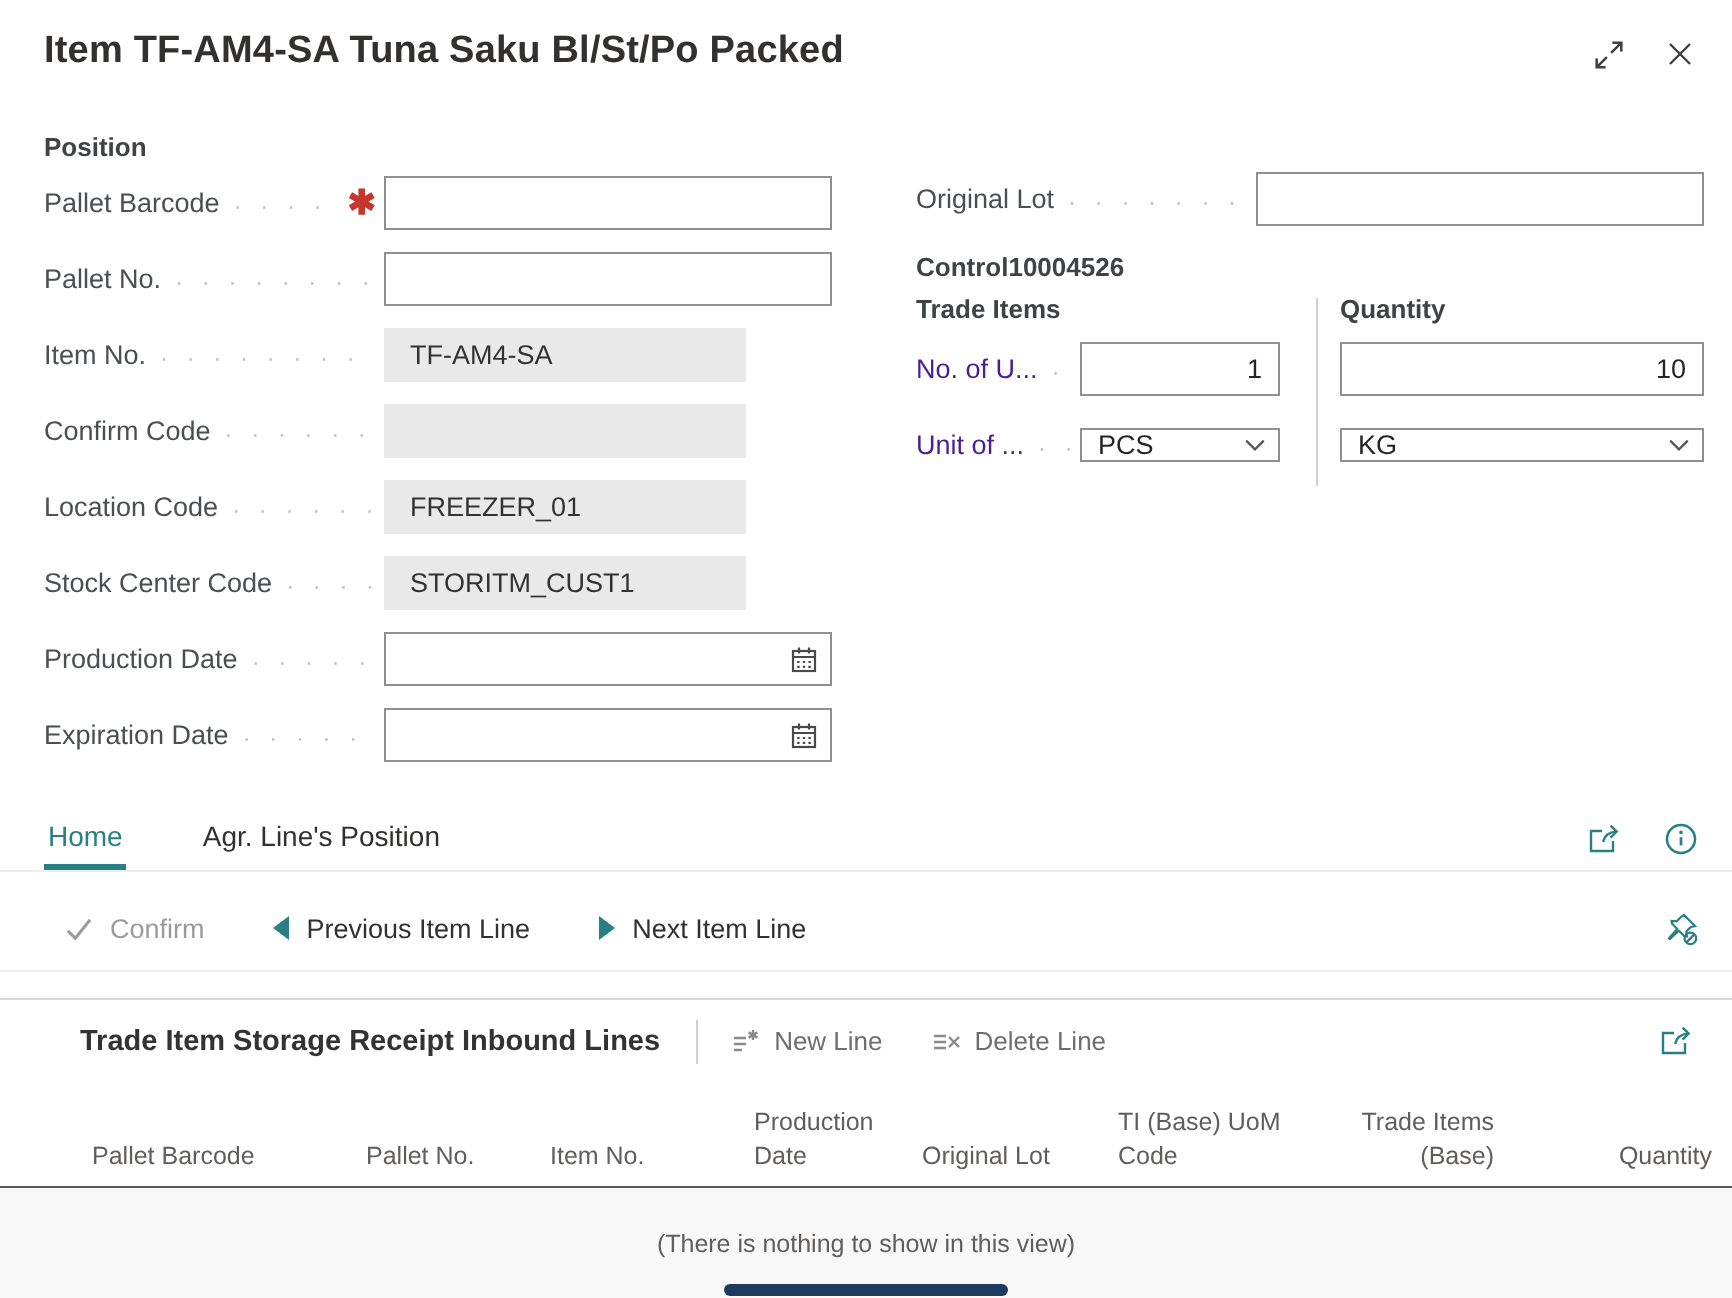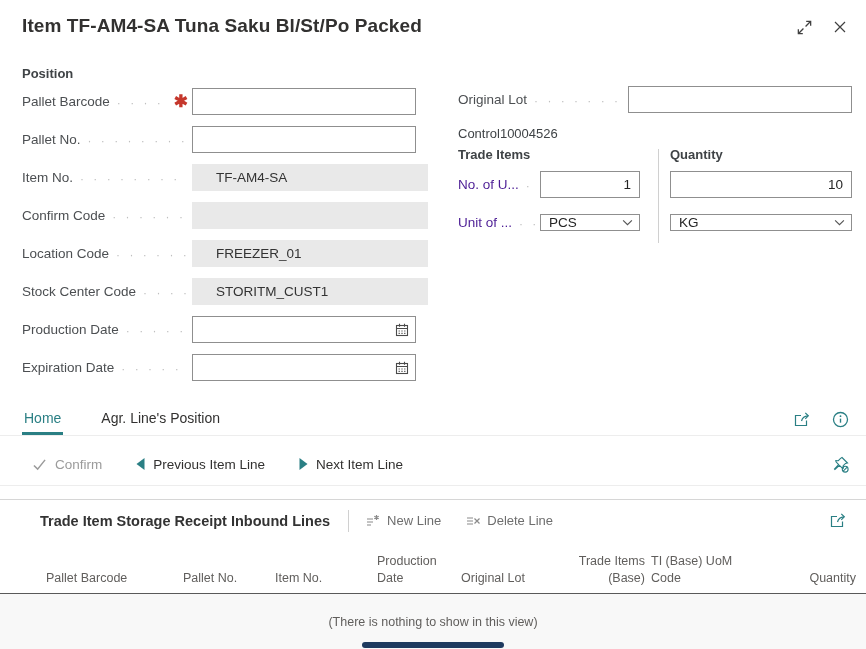--- a/index.html
+++ b/index.html
@@ -15,28 +15,28 @@
   
   .left-col { position:absolute; left:22px; top:66px; width:394px; }
   .group-label { font-size:13px; font-weight:700; color:#3f4346; margin-bottom:7px; }
   .field-row { display:flex; align-items:center; height:27px; margin-bottom:11px; }
   .flabel { width:170px; display:flex; align-items:center; overflow:hidden; flex:none; }
   .flabel .ltext { font-size:13.5px; color:#4c4f52; white-space:nowrap; }
   .dots { flex:1; overflow:hidden; white-space:nowrap; color:#bfbfbf; font-size:12px; letter-spacing:3px; margin:2px 4px 0 7px; }
   .dots::after { content:"· · · · · · · · · · · · · · · · · · · · · ·"; }
   .req { color:#c5372c; font-size:17px; font-weight:700; line-height:1; margin-right:4px; flex:none; }
   .tinput { width:224px; height:27px; border:1px solid #8f8f8f; background:#fff; font-family:inherit; font-size:13.5px; color:#252525; padding:0 8px; outline:none; flex:none; }
-  .ro-field { width:236px; height:27px; background:#e9e9e9; display:flex; align-items:center; padding:0 24px; font-size:13.5px; color:#333; flex:none; }
+  .ro-field { width:181px; height:27px; background:#e9e9e9; display:flex; align-items:center; padding:0 13px; font-size:13.5px; color:#333; flex:none; }
   .date-wrap { width:224px; height:27px; border:1px solid #8f8f8f; background:#fff; display:flex; align-items:center; flex:none; }
   .date-wrap input { flex:1; border:none; outline:none; height:100%; font-family:inherit; font-size:13.5px; padding:0 6px; min-width:0; }
   .cal-btn { width:26px; height:100%; display:flex; align-items:center; justify-content:center; cursor:pointer; flex:none; }
 
   .right-col { position:absolute; left:458px; top:86px; width:394px; }
   .right-col .flabel { width:170px; }
-  .ctrl-label { font-size:13px; font-weight:400; color:#3f4346; margin:13px 0 6px 0; }
+  .ctrl-label { font-size:13px; font-weight:700; color:#3f4346; margin:13px 0 6px 0; }
   .subgroups { display:flex; }
   .sg-left { width:200px; flex:none; }
   .sg-div { width:1px; background:#d0d0d0; margin:2px 0 4px 0; flex:none; }
   .sg-right { width:182px; margin-left:11px; flex:none; }
   .sub-head { font-size:13px; font-weight:700; color:#3f4346; margin-bottom:7px; height:17px; }
   .srow { display:flex; align-items:center; height:27px; margin-bottom:11px; }
   .slabel { width:82px; display:flex; align-items:center; overflow:hidden; flex:none; }
   .slabel .ltext { font-size:13.5px; color:#4c1d95; white-space:nowrap; }
   .num-input { height:27px; border:1px solid #8f8f8f; font-family:inherit; font-size:13.5px; color:#252525; padding:0 8px; text-align:right; outline:none; }
   .dd { height:17px; border:1px solid #8f8f8f; background:#fff; display:flex; align-items:center; padding:0 6px 0 8px; cursor:pointer; }
@@ -327,22 +327,22 @@
         </svg>
       </div>
     </div>
 
     <div class="grid-header">
       <div class="gh w1">Pallet Barcode</div>
       <div class="gh w2">Pallet No.</div>
       <div class="gh w3">Item No.</div>
       <div class="gh w4">Production Date</div>
       <div class="gh w5">Original Lot</div>
+      <div class="gh w7">TI (Base) UoM Code</div>
       <div class="gh w6 r">Trade Items (Base)</div>
-      <div class="gh w7">TI (Base) UoM Code</div>
       <div class="gh w8 r">Quantity</div>
     </div>
 
     <div class="grid-empty">
       <div class="empty-msg">(There is nothing to show in this view)</div>
       <div class="hscroll-thumb"></div>
     </div>
   </div>
 
 </div>

